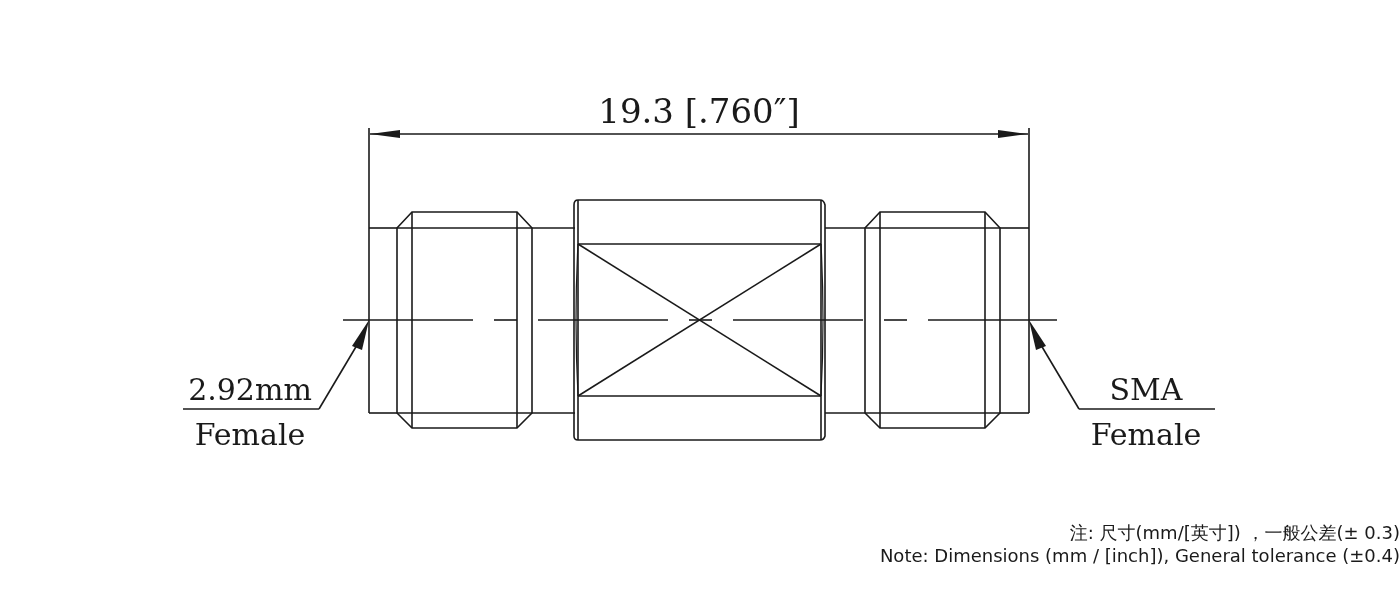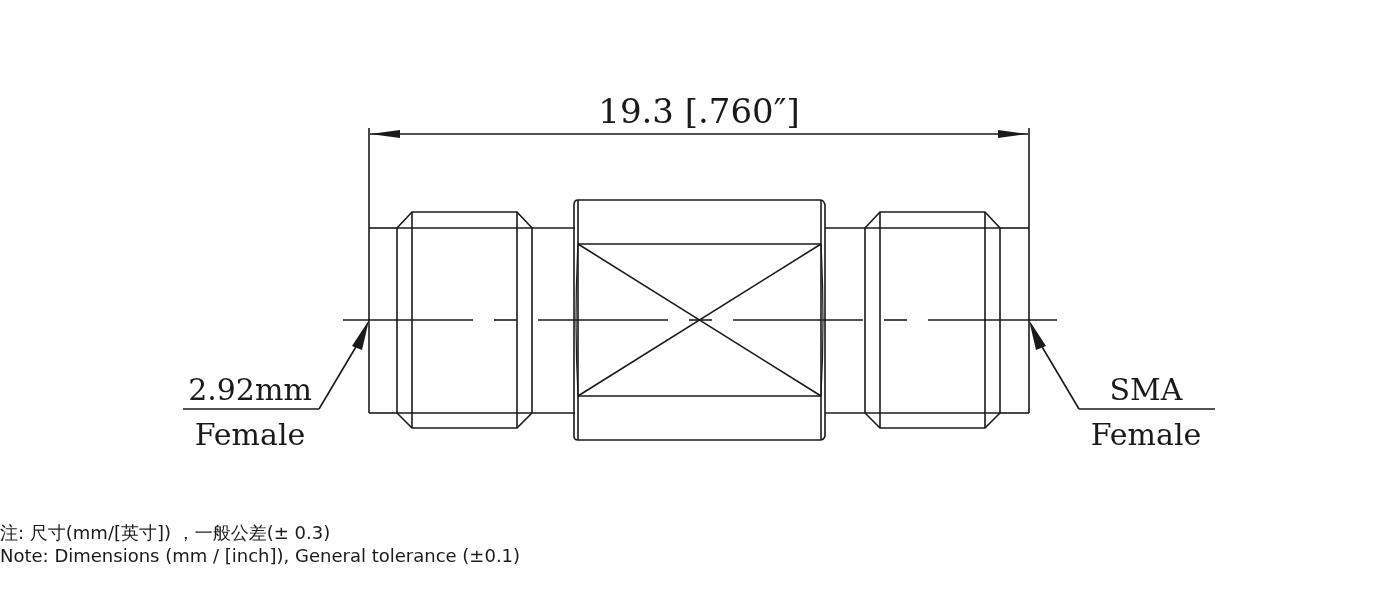--- a/index.html
+++ b/index.html
@@ -1,19 +1,19 @@
 <!DOCTYPE html>
 <html><head>
   <meta charset="utf-8">
   <style>
     html, body { margin: 0; padding: 0; background: #ffffff; }
     body { width: 1400px; height: 600px; position: relative; overflow: hidden; }
     #drawing { position: absolute; left: 0; top: 0; }
     .cad-text { font-family: "DejaVu Serif", "Liberation Serif", serif; fill: #1a1a1a; }
-    .note { position: absolute; left: 0; width: 1400px; text-align: left;
+    .note { position: absolute; left: 0; width: 1400px; text-align: right;
             font-family: "DejaVu Sans", "Liberation Sans", sans-serif; font-size: 18px; color: #1a1a1a; }
     .note-cn { top: 521px; }
     .note-en { top: 545px; }
   </style>
 </head>
 <body>
 
 <svg id="drawing" width="1400" height="600" viewBox="0 0 1400 600" xmlns="http://www.w3.org/2000/svg">
   <defs>
     <marker id="arrow" markerWidth="30" markerHeight="10" refX="0" refY="5" orient="auto" markerUnits="userSpaceOnUse">
@@ -97,13 +97,13 @@
   <text class="cad-text" x="699" y="123" font-size="34" text-anchor="middle">19.3 [.760″]</text>
 
   <text class="cad-text" x="250" y="400" font-size="30" text-anchor="middle">2.92mm</text>
   <text class="cad-text" x="250" y="445" font-size="30" text-anchor="middle">Female</text>
 
   <text class="cad-text" x="1146" y="400" font-size="30" text-anchor="middle">SMA</text>
   <text class="cad-text" x="1146" y="445" font-size="30" text-anchor="middle">Female</text>
 </svg>
 
 <div class="note note-cn">注: 尺寸(mm/[英寸]) ，一般公差(± 0.3)</div>
-<div class="note note-en">Note: Dimensions (mm / [inch]), General tolerance (±0.1)</div>
+<div class="note note-en">Note: Dimensions (mm / [inch]), General tolerance (±0.4)</div>
 
 </body></html>

